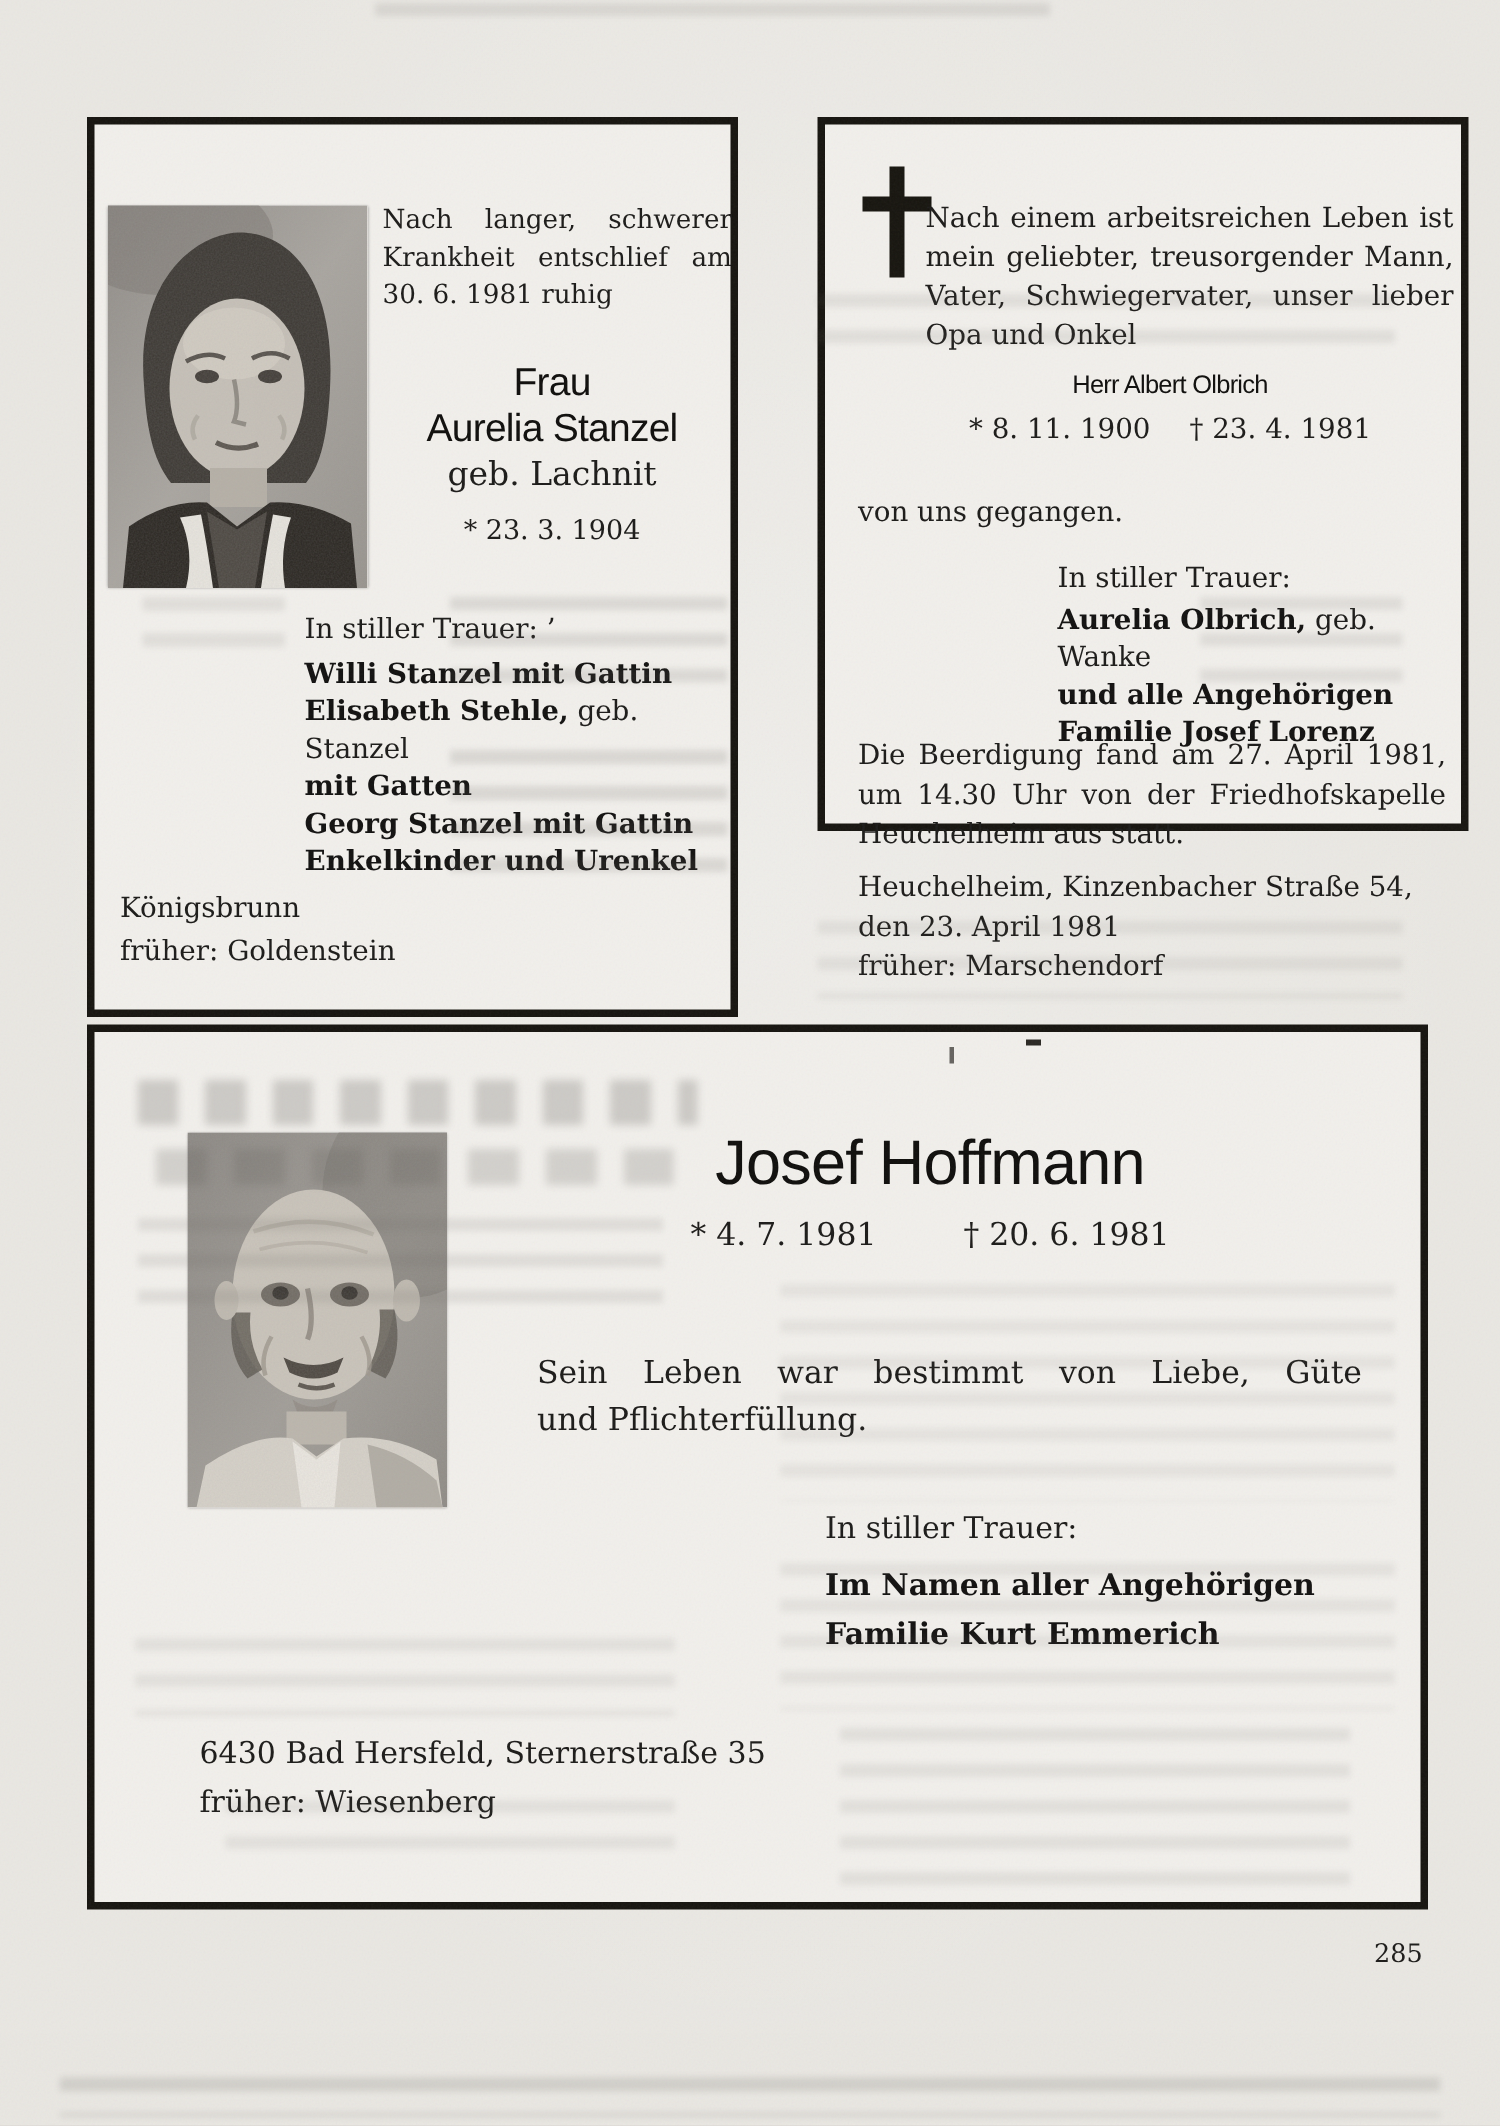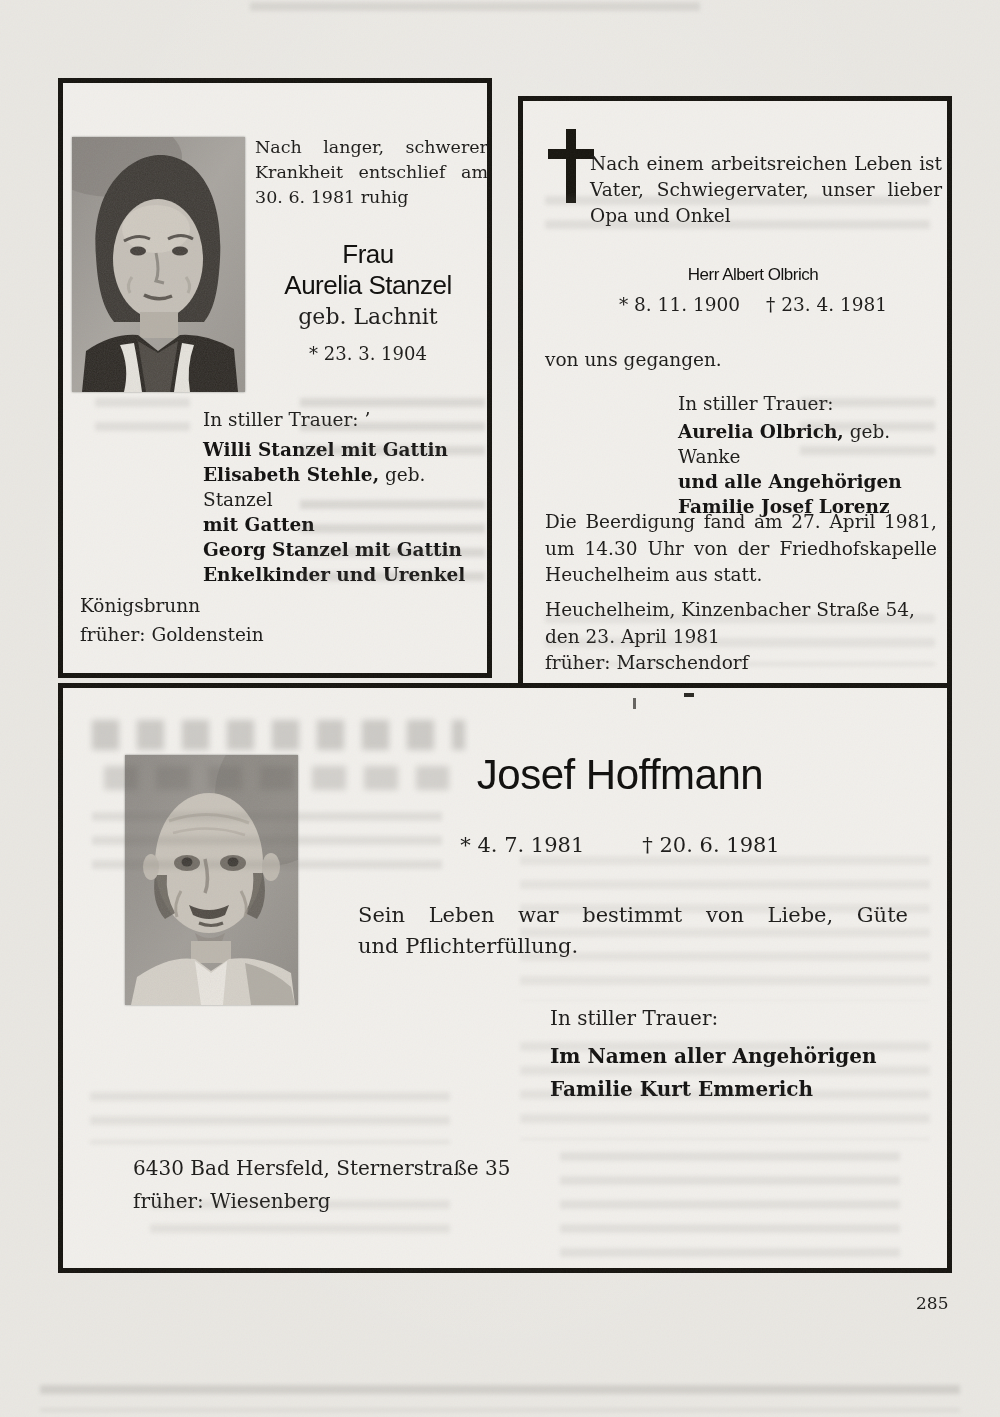--- a/index.html
+++ b/index.html
@@ -14,21 +14,21 @@
     color: #1c1b19;
     overflow: hidden;
   }
   .notice {
     position: absolute;
     background: #f1efeb;
     border: 5px solid #16140f;
     z-index: 1;
   }
   #notice-stanzel { left: 58px; top: 78px;  width: 434px; height: 600px; }
-  #notice-olbrich { left: 518px; top: 78px; width: 434px; height: 596px; margin-top: 18px; }
+  #notice-olbrich { left: 545px; top: 78px; width: 434px; height: 476px; }
   #notice-hoffmann{ left: 58px; top: 683px; width: 894px; height: 590px; }
 
   .abs { position: absolute; }
   .photo { position: absolute; box-shadow: 0 0 2px rgba(0,0,0,.4); }
   .photo svg { display:block; }
 
   .serif-s  { font-size: 17.5px; line-height: 25px; }
   .serif-m  { font-size: 18.5px; line-height: 26px; }
   .serif-xl { font-size: 21px;   line-height: 31px; }
 
@@ -139,20 +139,21 @@
 
   <div class="notice" id="notice-olbrich">
 
     <div class="cross" style="left:25px; top:28px; width:46px; height:74px;">
       <div class="v"></div>
       <div class="h"></div>
     </div>
 
     <div class="abs serif-m" style="left:67px; top:50px; width:352px;">
       <div class="just">Nach einem arbeitsreichen Leben ist</div>
+      <div class="just">mein geliebter, treusorgender Mann,</div>
       <div class="just">Vater, Schwiegervater, unser lieber</div>
       <div>Opa und Onkel</div>
     </div>
 
     <div class="abs center" style="left:40px; top:158px; width:380px;">
       <div class="name-sans" style="font-size:17px; line-height:32px;text-align:center;">Herr Albert Olbrich</div>
       <div class="dates-row" style="font-size:18.5px; margin-top:3px; gap:26px;">
         <span>* 8. 11. 1900</span>
         <span>† 23. 4. 1981</span>
       </div>
@@ -218,21 +219,21 @@
         <rect x="66" y="186" width="40" height="22" fill="#bdb7ad"></rect>
         <path d="M6,250 L12,222 Q44,200 70,204 L86,216 L104,204 Q136,200 166,218 L170,250 Z" fill="#d7d2c9"></path>
         <path d="M70,206 L86,218 L102,206 L98,250 L76,250 Z" fill="#ece8e1"></path>
         <path d="M120,208 Q146,214 166,232 L170,250 L126,250 Z" fill="#b2ada4"></path>
         <rect width="173" height="250" filter="url(#gr2)" opacity=".5"></rect>
       </svg>
     </div>
 
     <div class="abs center" style="left:307px; top:62px; width:500px;">
       <div class="name-sans" style="font-size:42px; line-height:50px;">Josef Hoffmann</div>
-      <div class="dates-row" style="font-size:21px; margin-top:33px; gap:58px;">
+      <div class="dates-row" style="font-size:21px; margin-top:11px; gap:58px;">
         <span>* 4. 7. 1981</span>
         <span>† 20. 6. 1981</span>
       </div>
     </div>
 
     <div class="abs serif-xl" style="left:295px; top:212px; width:550px;">
       <div class="just">Sein Leben war bestimmt von Liebe, Güte</div>
       <div>und Pflichterfüllung.</div>
     </div>
 

